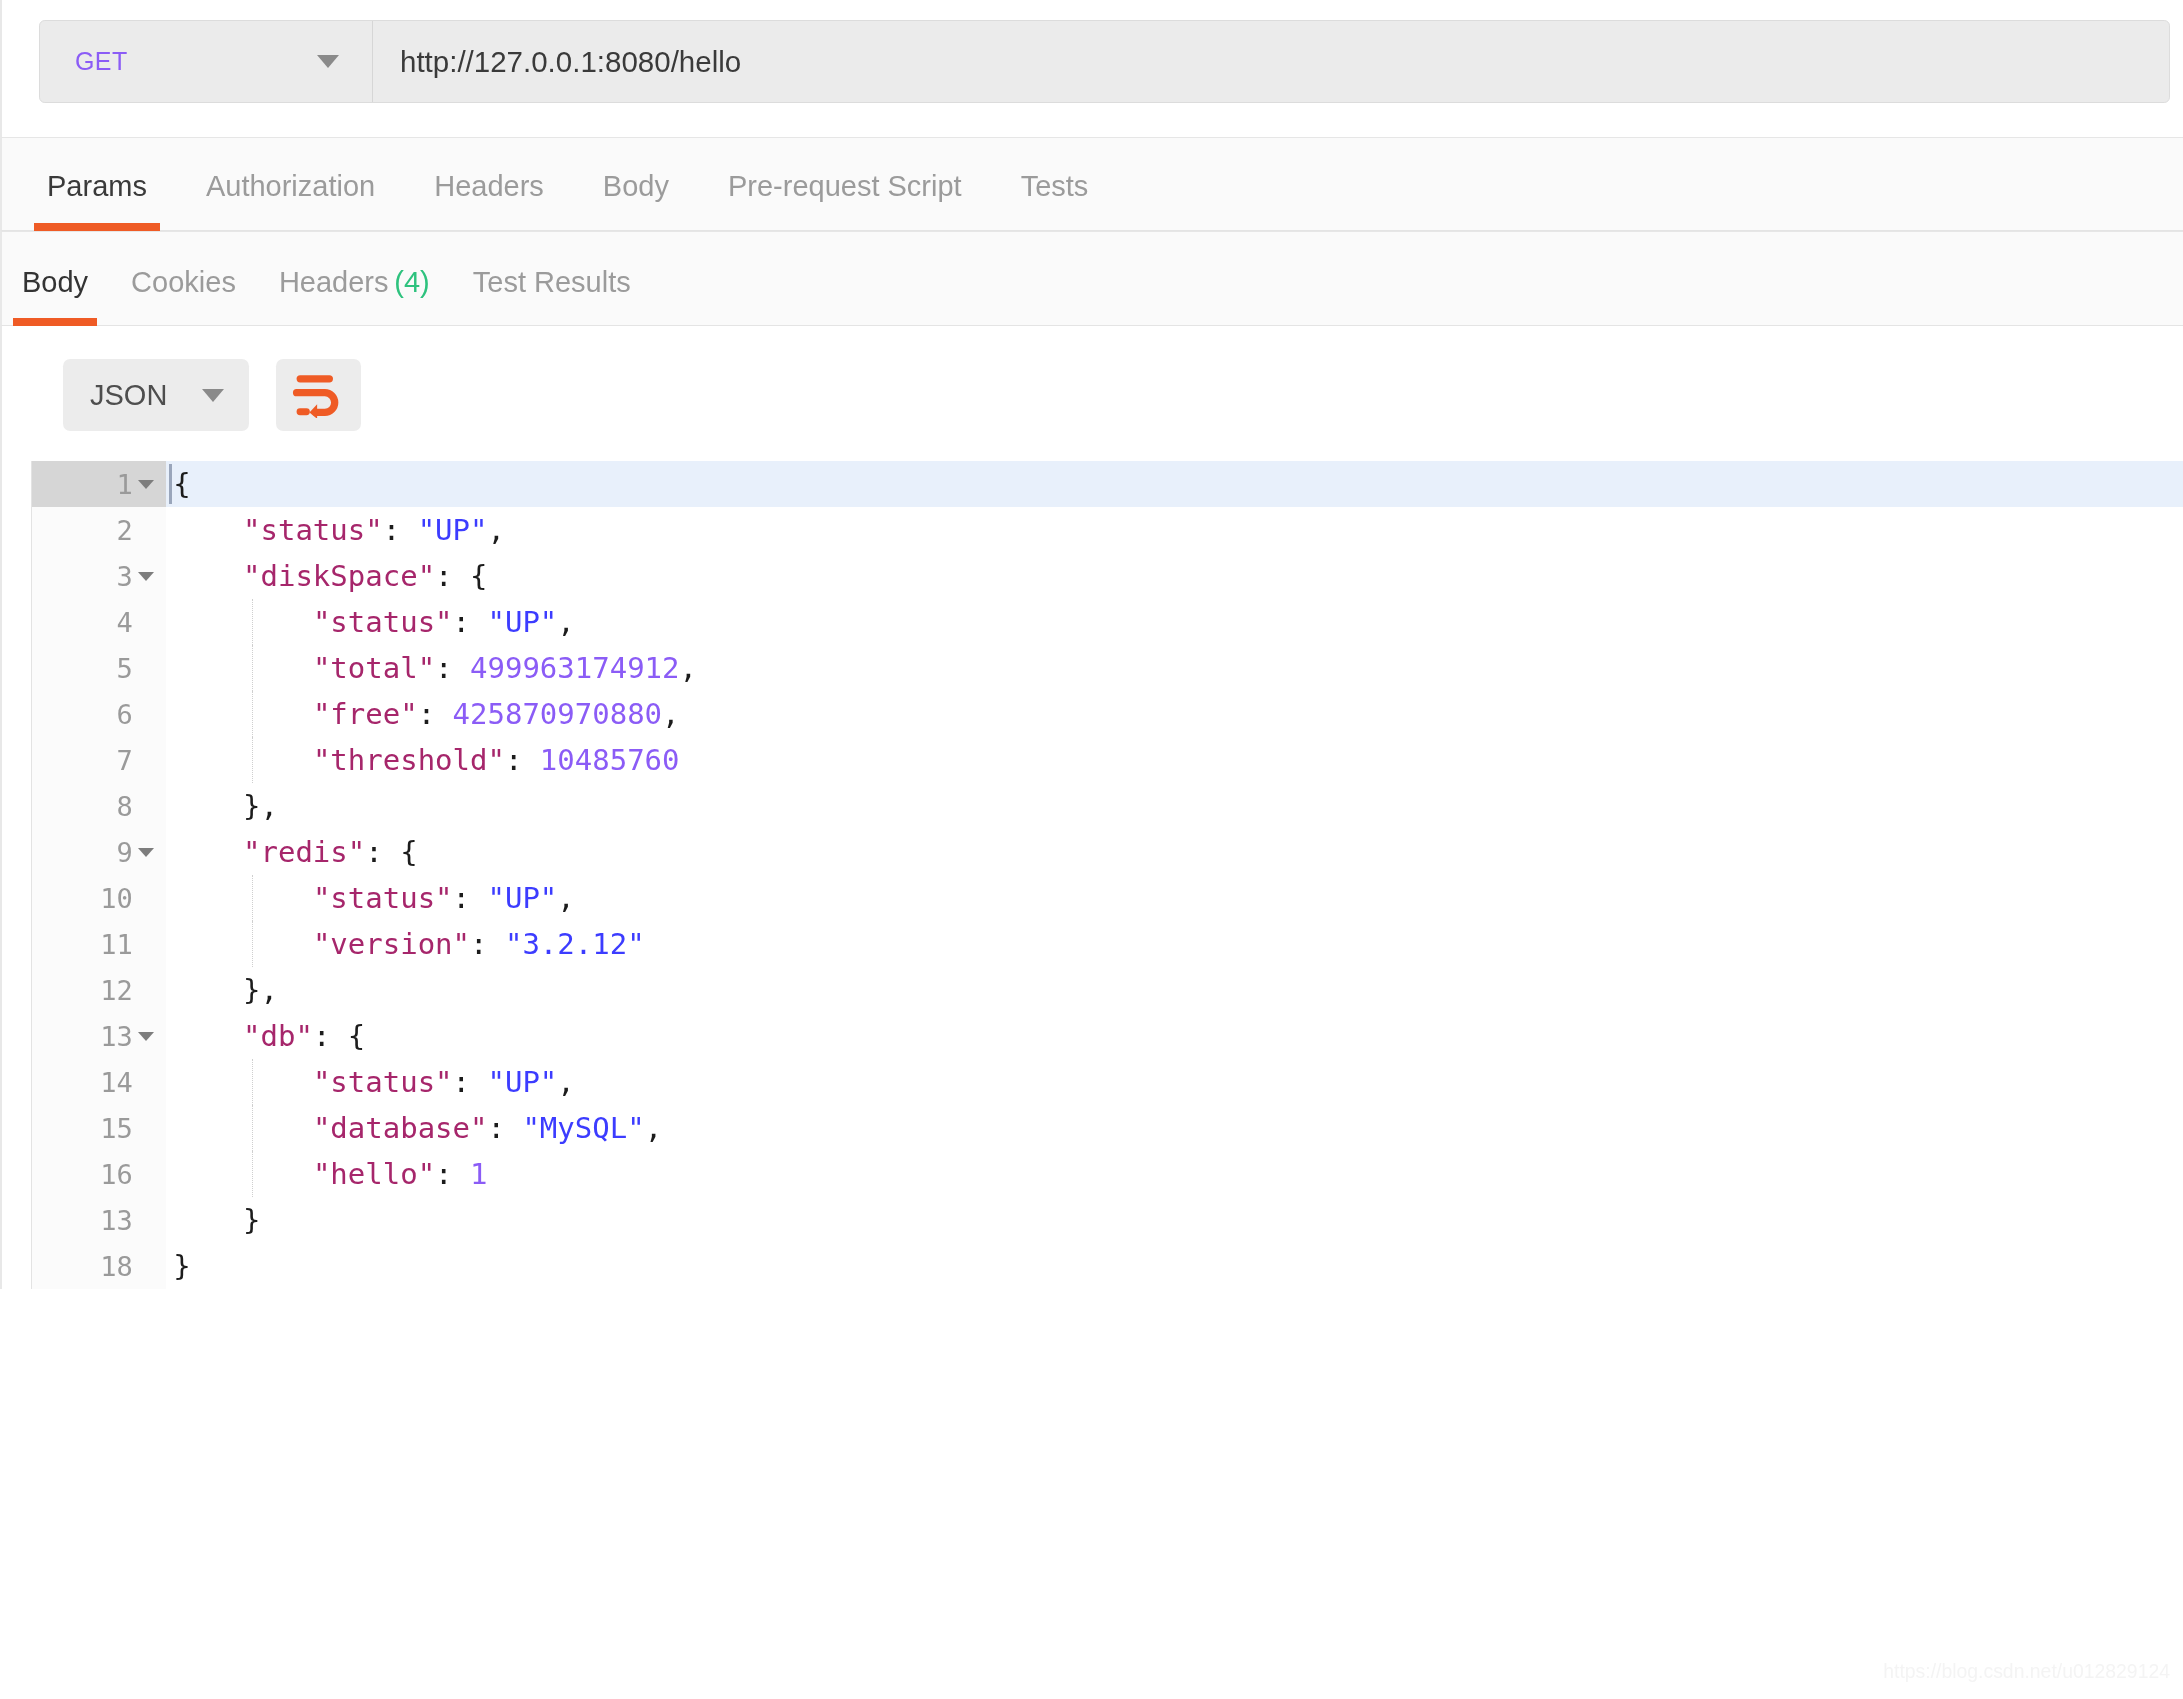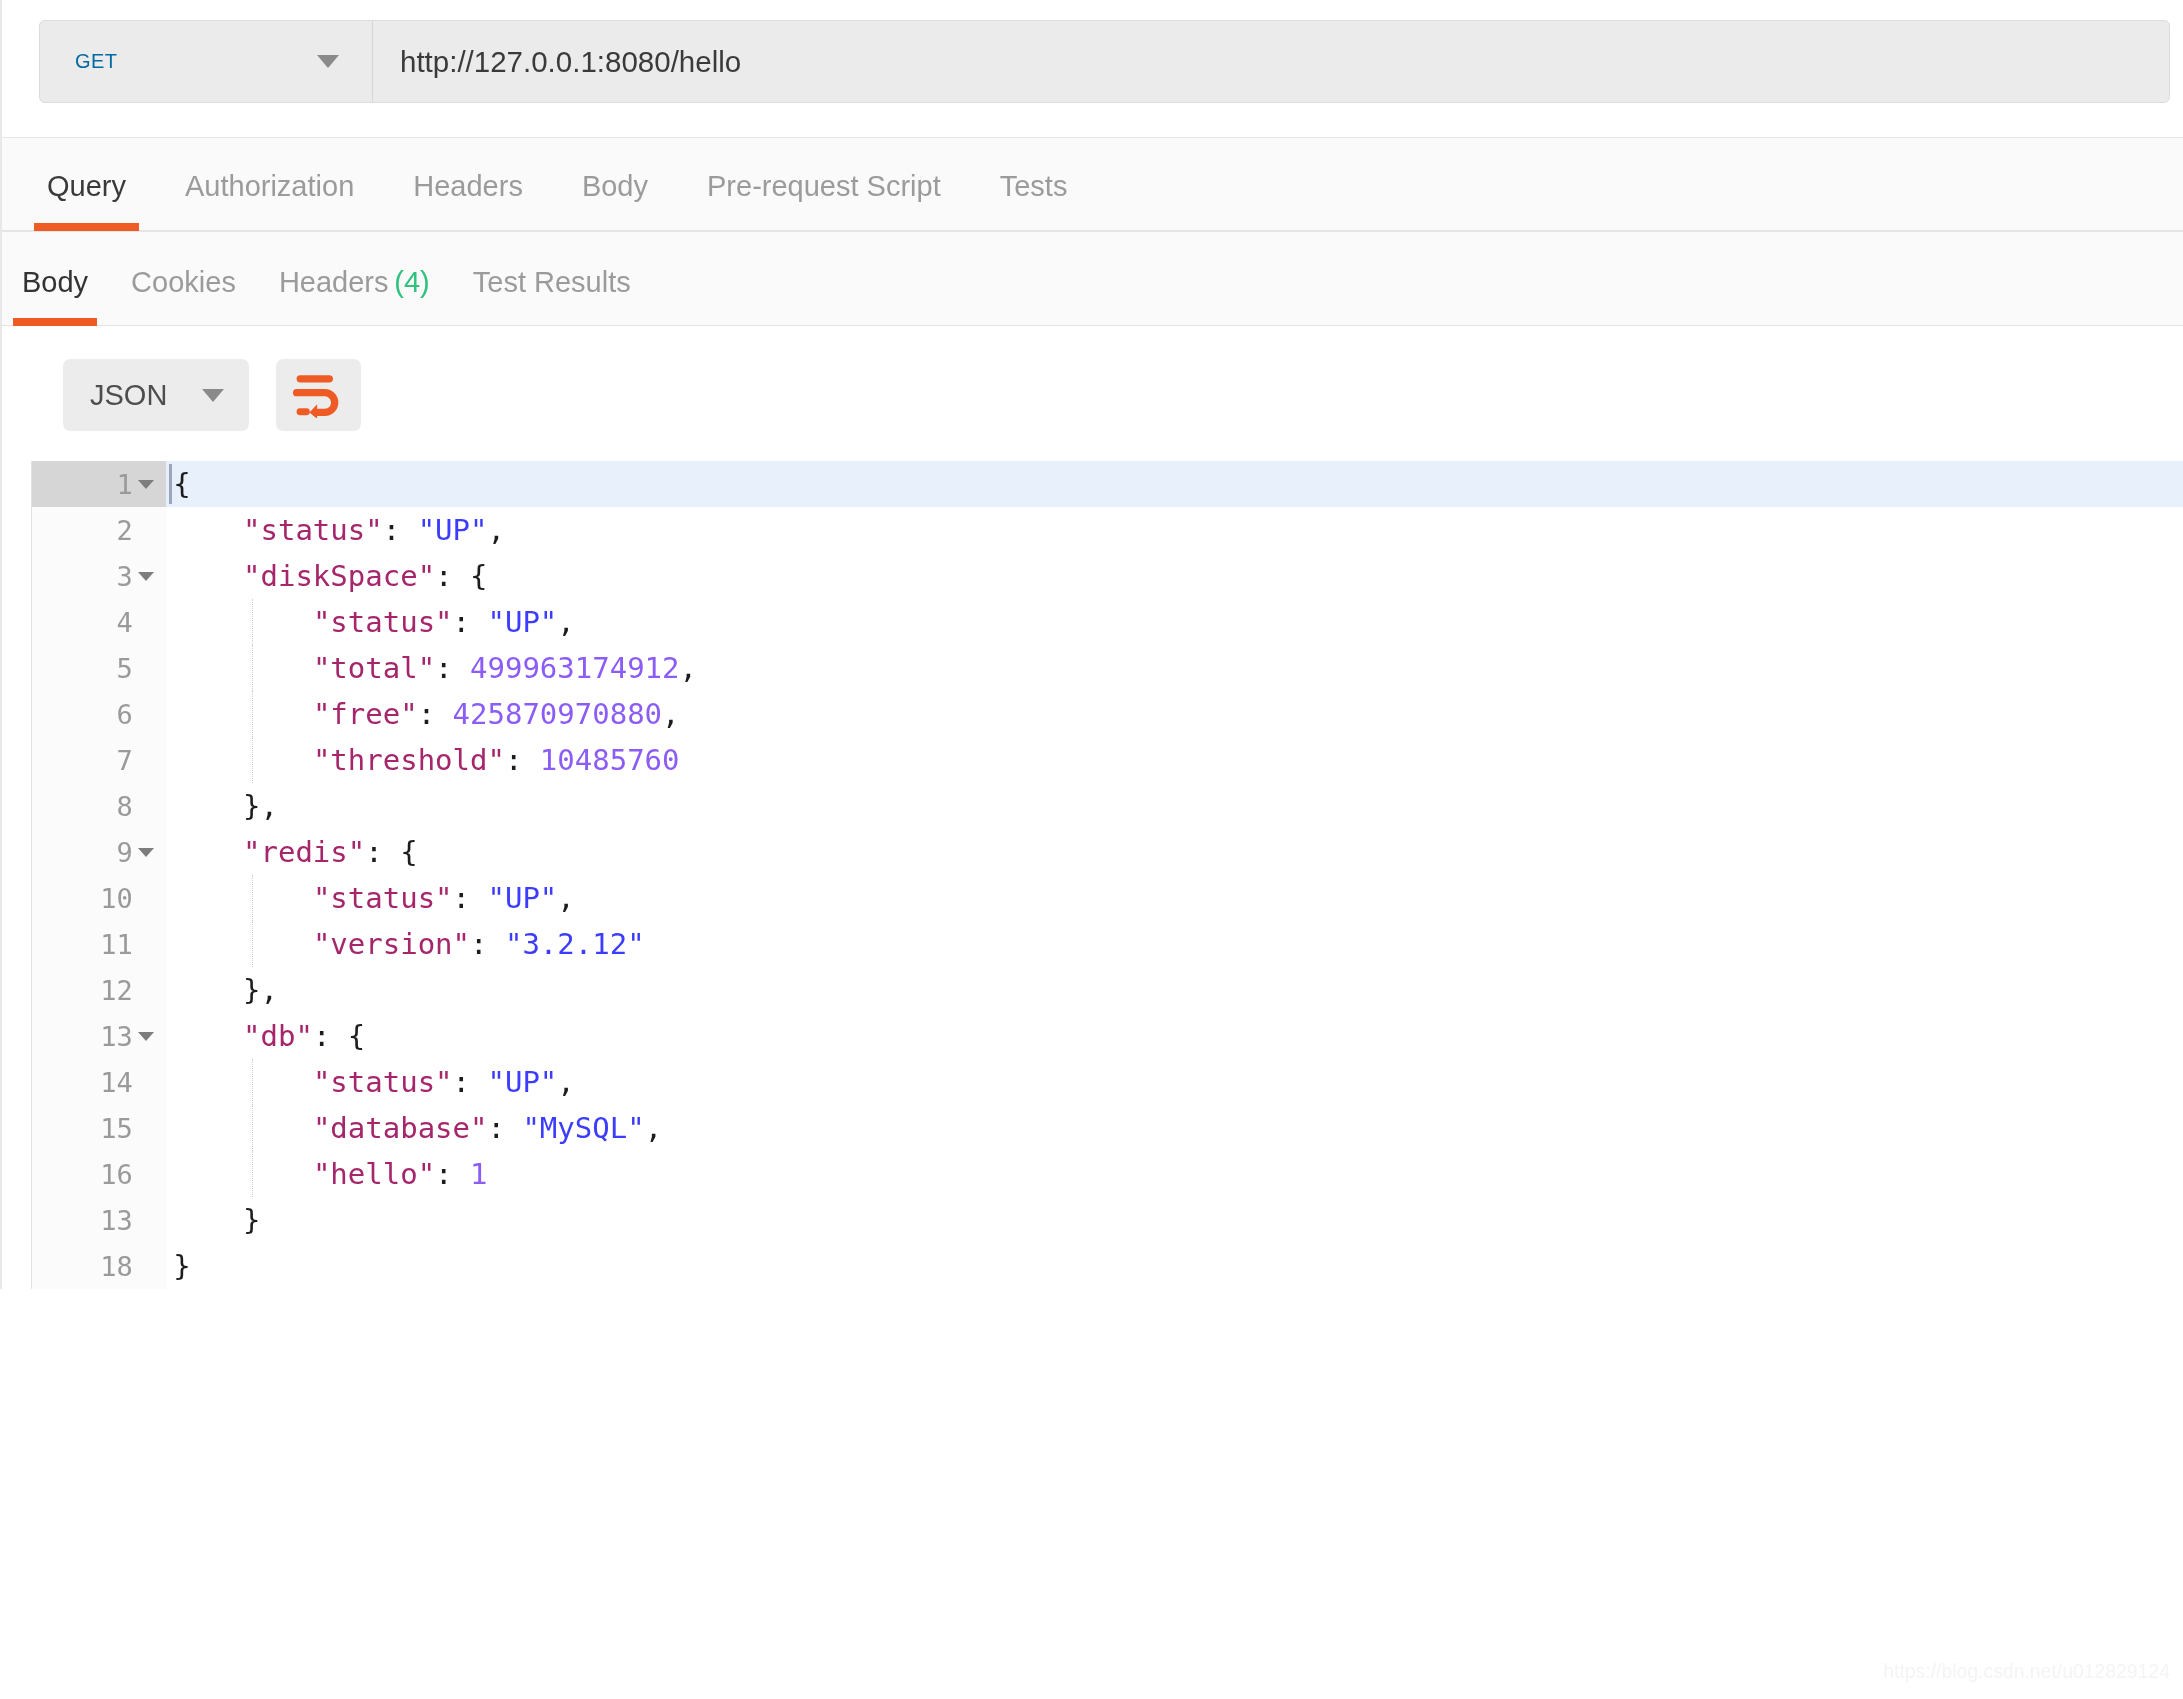--- a/index.html
+++ b/index.html
@@ -38,22 +38,22 @@
     width: 333px;
     display: flex;
     align-items: center;
     justify-content: space-between;
     padding: 0 33px 0 35px;
     box-sizing: border-box;
     border-right: 1.4px solid #d6d6d6;
     cursor: pointer;
   }
   .method-label {
-    font-size: 20px;
-    color: #0369a1;
+    font-size: 25px;
+    color: #8b5cf6;
     letter-spacing: 0.4px;
   }
   .caret-down {
     width: 0; height: 0;
     border-left: 11.5px solid transparent;
     border-right: 11.5px solid transparent;
     border-top: 13px solid #8a8a8a;
   }
   .url-input {
     flex: 1;
@@ -333,21 +333,21 @@
   <div class="urlbar">
     <div class="method-select">
       <span class="method-label">GET</span>
       <span class="caret-down"></span>
     </div>
     <div class="url-input">http://127.0.0.1:8080/hello</div>
   </div>
 </div>
 
 <div class="req-tabs">
-  <div class="tab active">Query</div>
+  <div class="tab active">Params</div>
   <div class="tab">Authorization</div>
   <div class="tab">Headers</div>
   <div class="tab">Body</div>
   <div class="tab">Pre-request Script</div>
   <div class="tab">Tests</div>
 </div>
 
 <div class="qp-region">
 </div>
 

